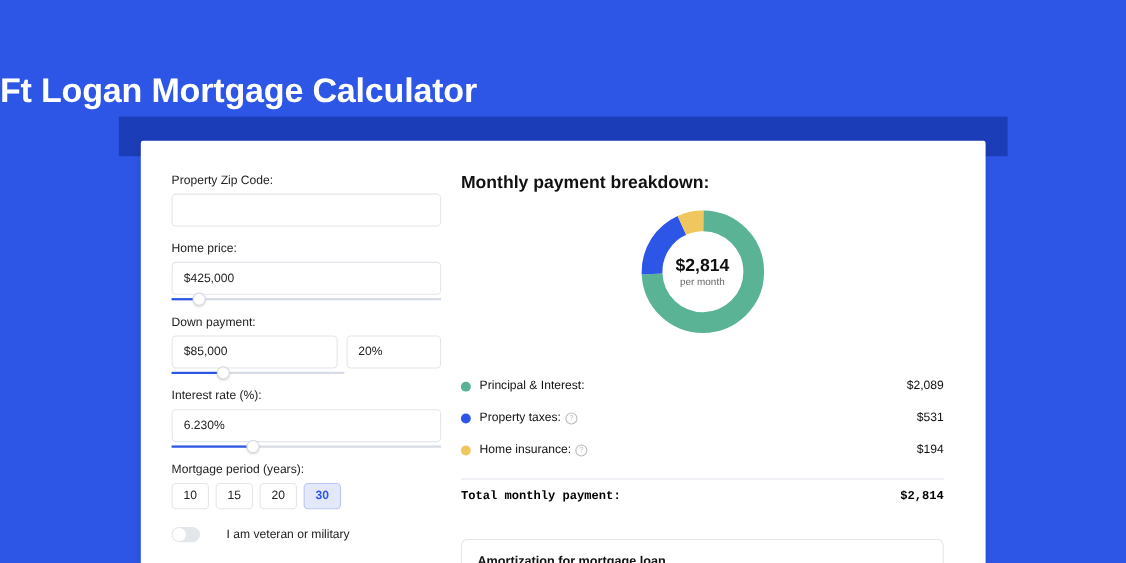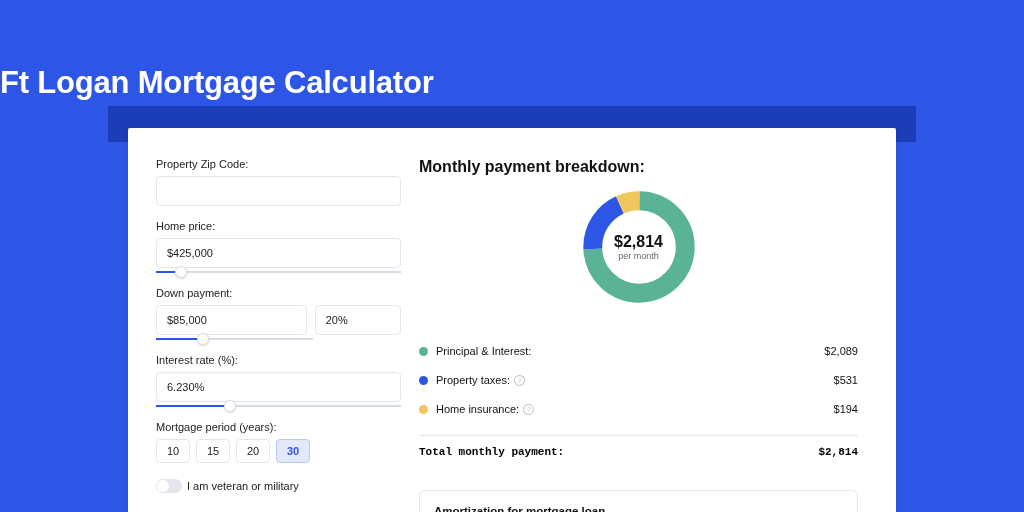--- a/index.html
+++ b/index.html
@@ -16,21 +16,21 @@
   .fg { margin-bottom: 14px; position: relative; }
   .slider-track { height: 2px; background: #d6dbe4; margin-top: 3px; position: relative; }
   .slider-fill { position: absolute; left: 0; top: 0; height: 2px; background: #2d56e6; }
   .slider-thumb { position: absolute; top: -5px; width: 12px; height: 12px; border-radius: 50%; background: #fff; border: 1px solid #d6dbe4; box-shadow: 0 1px 2px rgba(0,0,0,0.15); }
   .row { display: flex; gap: 8px; }
   .row .field:first-child { flex: 2; }
   .row .field:last-child { flex: 1; }
   .periods { display: flex; gap: 6px; }
   .period-btn { border: 1px solid #e3e6eb; border-radius: 4px; width: 34px; height: 24px; font-size: 11px; background: #fff; display: flex; align-items: center; justify-content: center; color: #222; }
   .period-btn.active { background: #e3e9fb; border-color: #b9c7f2; color: #2d56e6; font-weight: 600; text-align: right; }
-  .toggle-row { display: flex; align-items: center; gap: 5px; margin-top: 14px; }
+  .toggle-row { display: flex; align-items: center; gap: 24px; margin-top: 14px; }
   .toggle { width: 26px; height: 14px; border-radius: 10px; background: #e3e6eb; position: relative; }
   .toggle::after { content: ""; position: absolute; left: 1px; top: 1px; width: 12px; height: 12px; border-radius: 50%; background: #fff; }
   .toggle-lbl { font-size: 11px; color: #222; }
   .right-title { font-size: 16px; font-weight: 700; color: #111; margin-bottom: 6px; }
   .donut-wrap { display: flex; justify-content: center; margin-top: 10px; margin-bottom: 28px; }
   .donut { position: relative; width: 122px; height: 122px; }
   .donut-center { position: absolute; inset: 0; display: flex; flex-direction: column; align-items: center; justify-content: center; }
   .donut-val { font-size: 16px; font-weight: 800; color: #111; }
   .donut-sub { font-size: 9px; color: #666; }
   .legend-row { display: flex; align-items: center; font-size: 11px; color: #111; padding: 8px 0; border-top: 1px solid transparent; }

